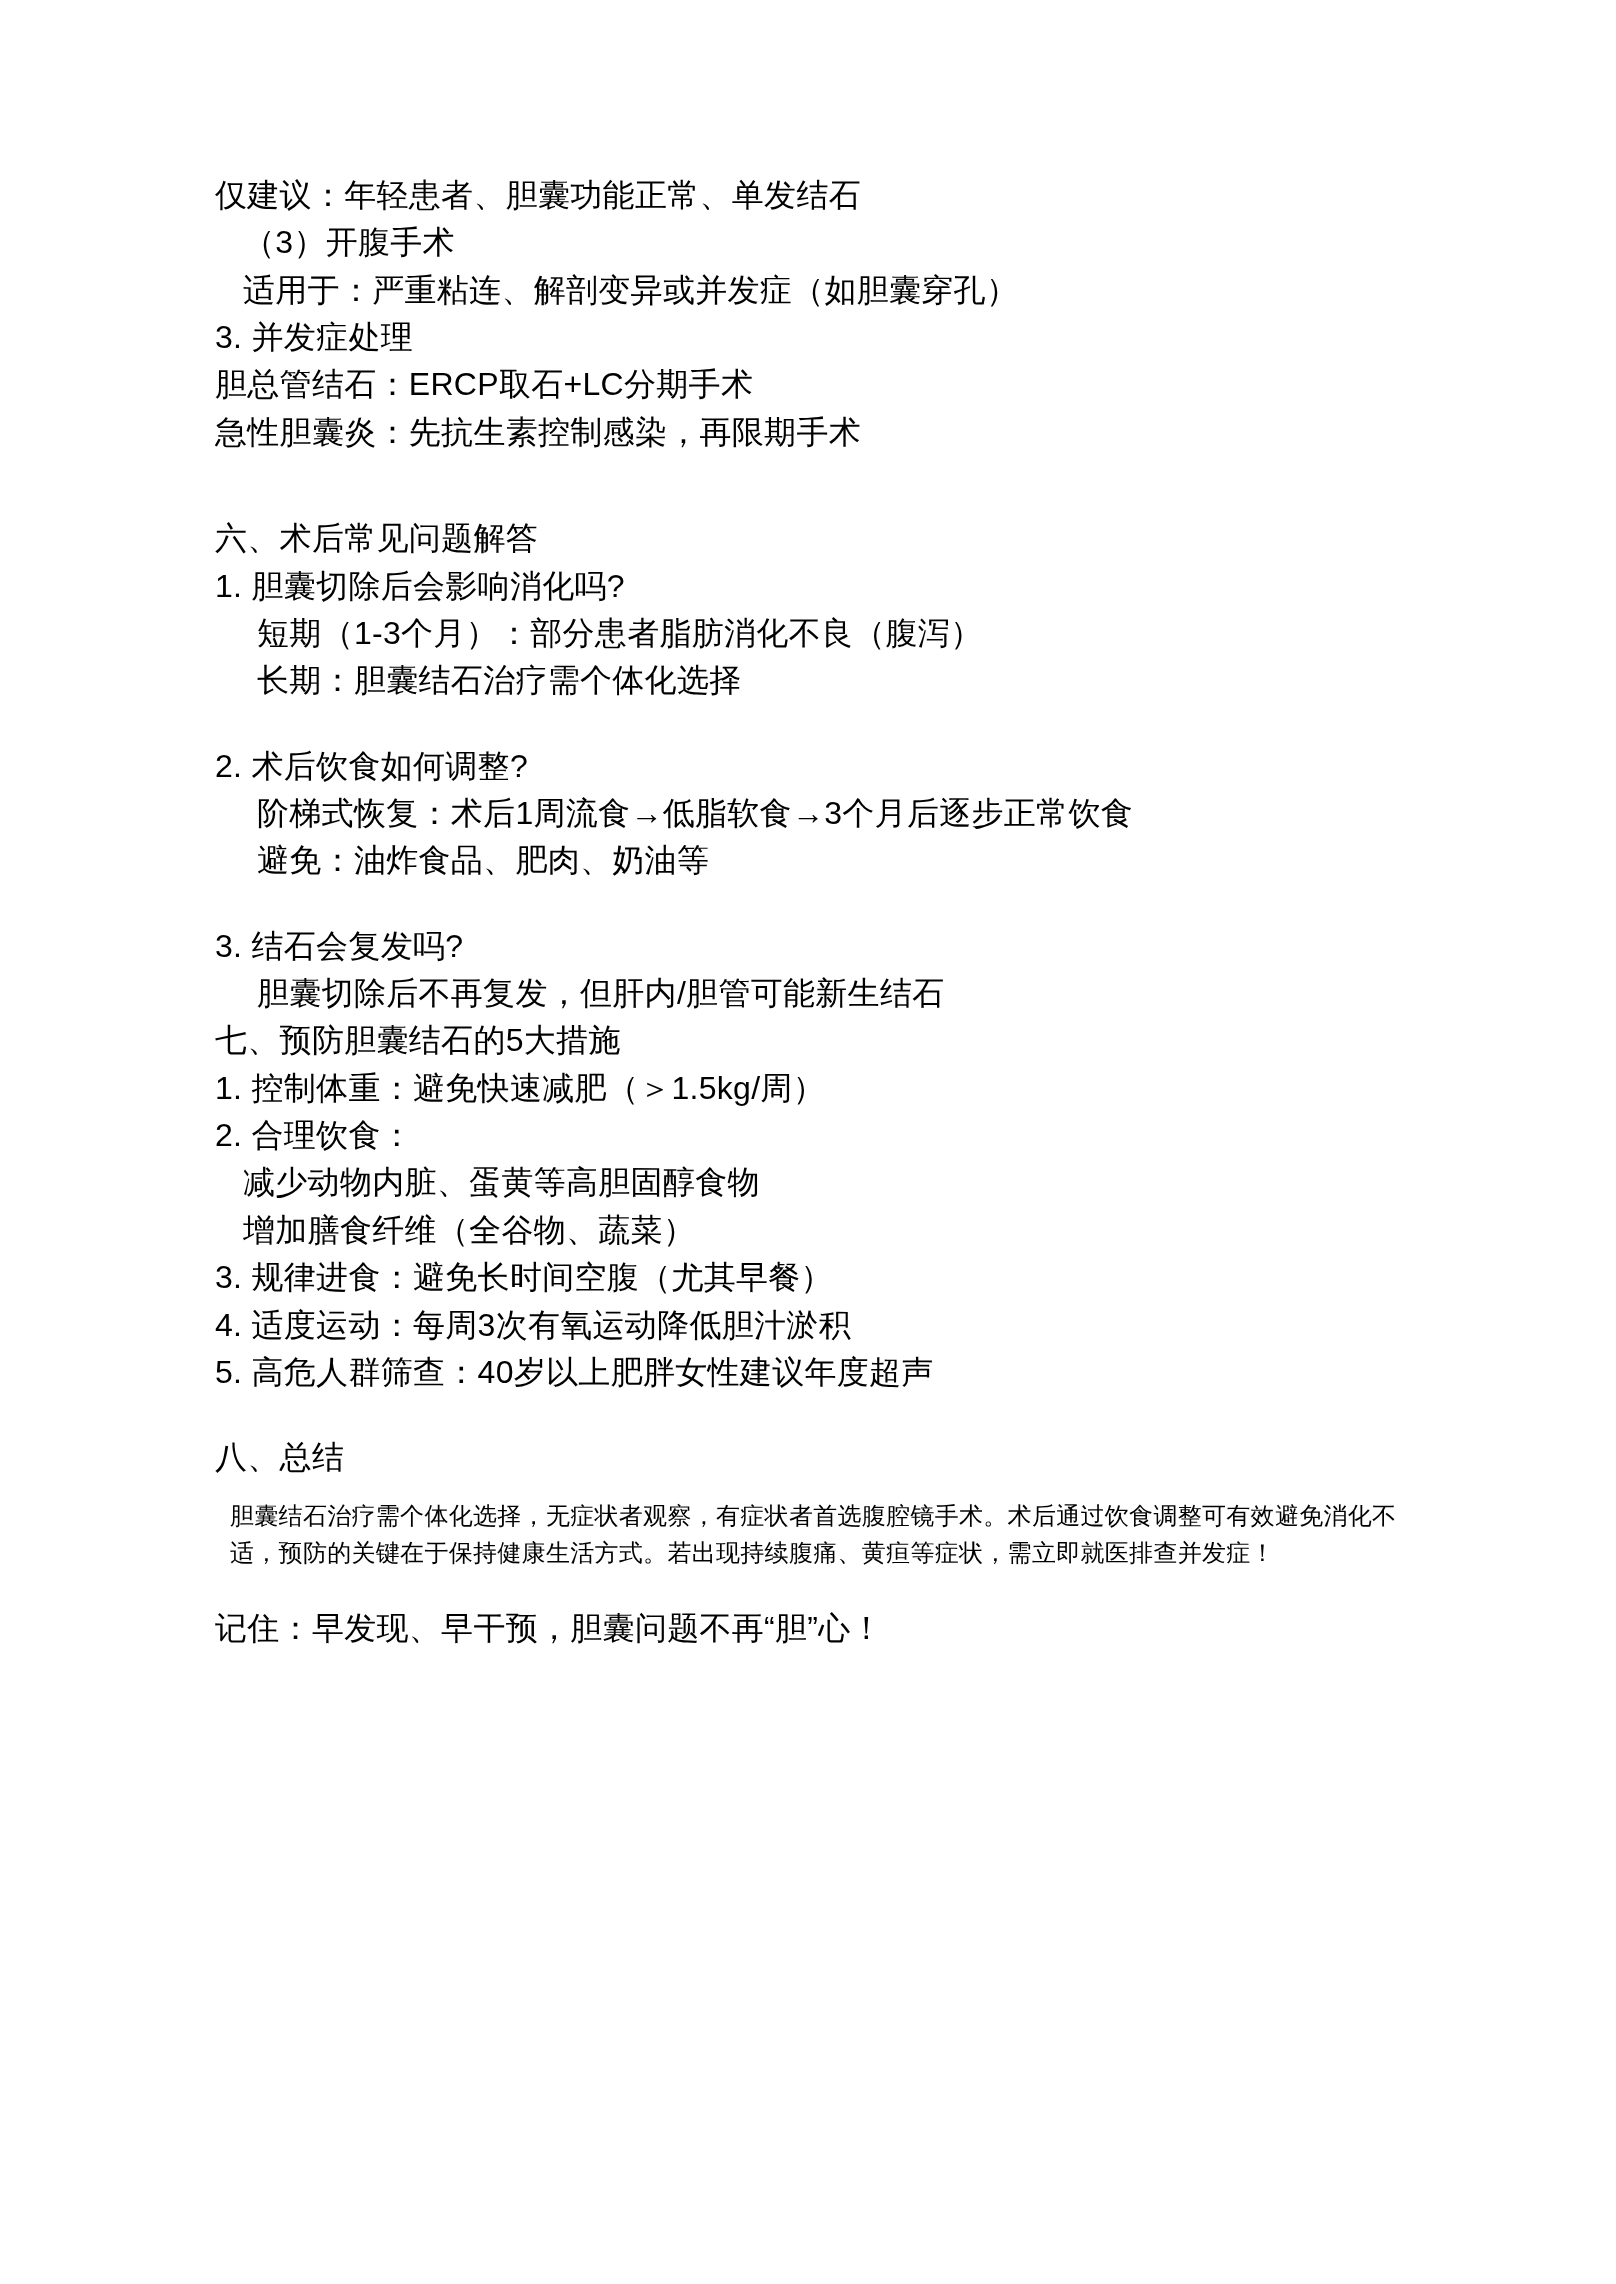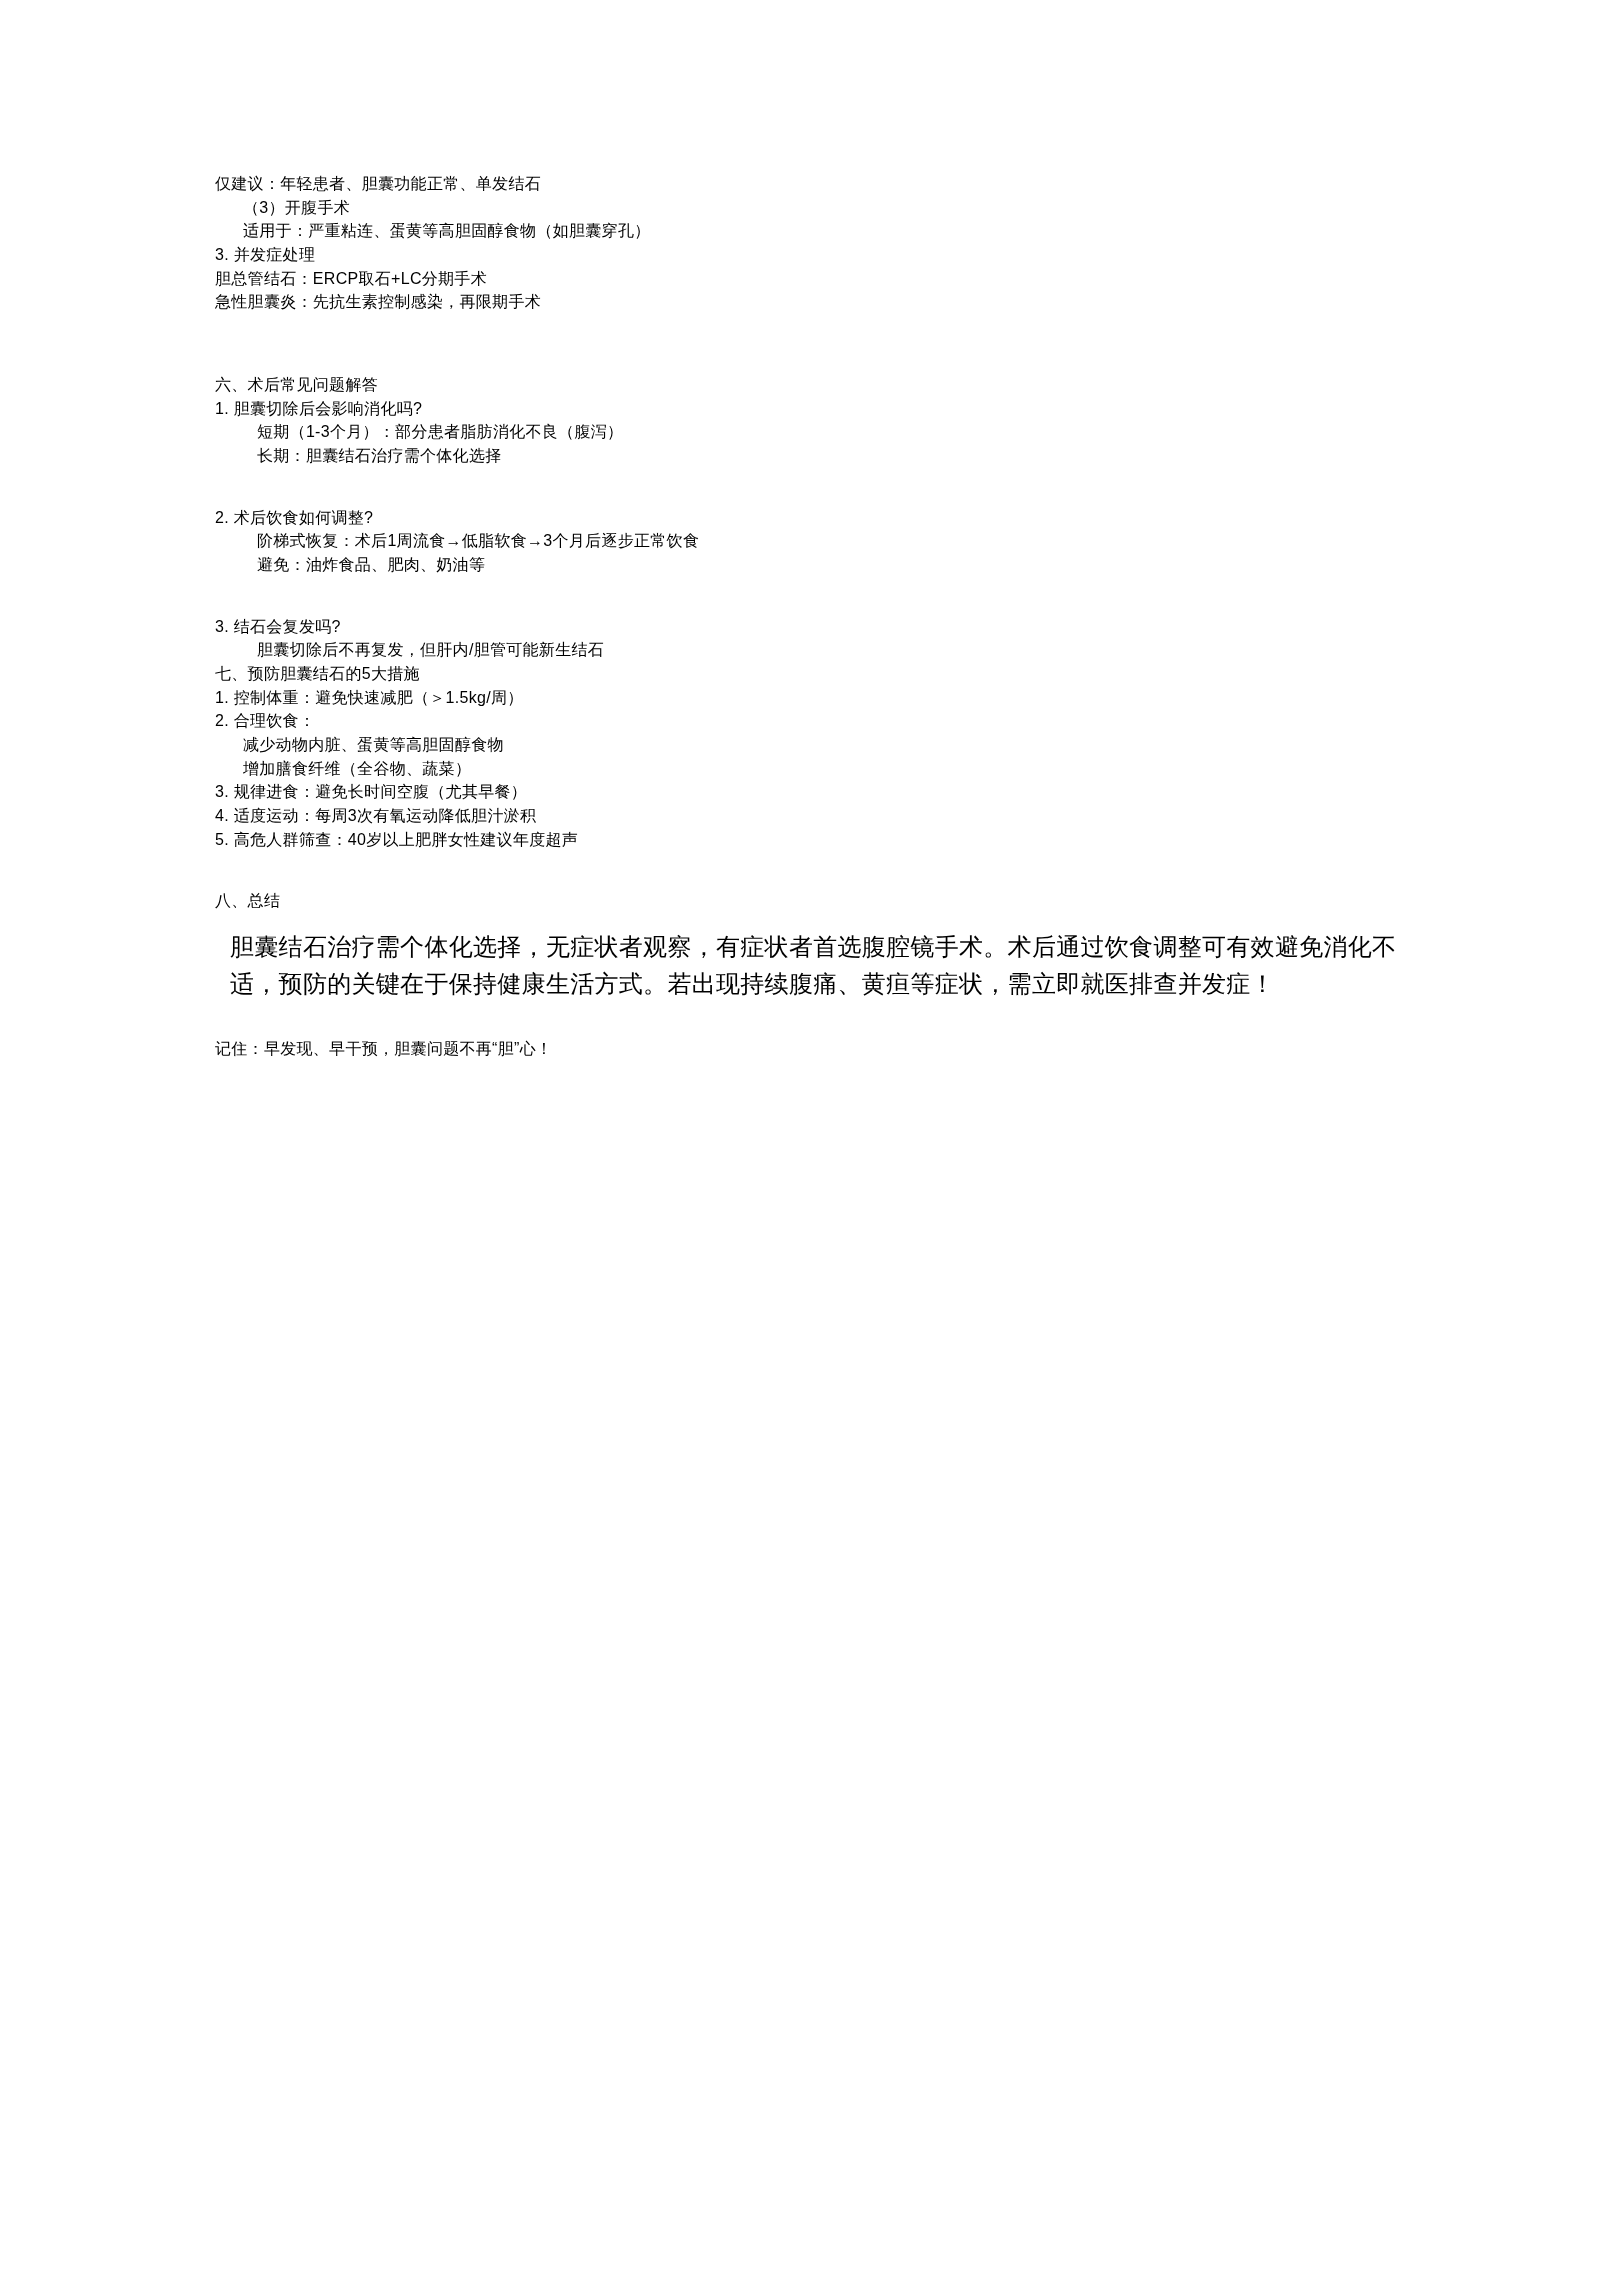--- a/index.html
+++ b/index.html
@@ -19,21 +19,21 @@
     box-sizing: border-box;
     overflow: hidden;
   }
   .content {
     position: absolute;
     left: 215px;
     top: 172px;
     width: 1207px;
   }
   .line {
-    font-size: 16px;
+    font-size: 32px;
     line-height: 1.48;
     white-space: pre-wrap;
     letter-spacing: 0.3px;
   }
   .indent-1 { padding-left: 28px; }
   .indent-2 { padding-left: 42px; }
   .gap-sm { height: 19.4px; }
   .gap-md { height: 38px; }
   .gap-lg { height: 59px; }
   .para {
@@ -46,21 +46,21 @@
 </style>
 </head>
 <body>
 
 <div class="page">
   <div class="content">
 
     <div>
       <div class="line">仅建议：年轻患者、胆囊功能正常、单发结石</div>
       <div class="line indent-1">（3）开腹手术</div>
-      <div class="line indent-1">适用于：严重粘连、蛋黄等高胆固醇食物（如胆囊穿孔）</div>
+      <div class="line indent-1">适用于：严重粘连、解剖变异或并发症（如胆囊穿孔）</div>
       <div class="line">3. 并发症处理</div>
       <div class="line">胆总管结石：ERCP取石+LC分期手术</div>
       <div class="line">急性胆囊炎：先抗生素控制感染，再限期手术</div>
     </div>
 
     <div class="gap-lg"></div>
 
     <div>
       <div class="line">六、术后常见问题解答</div>
 

